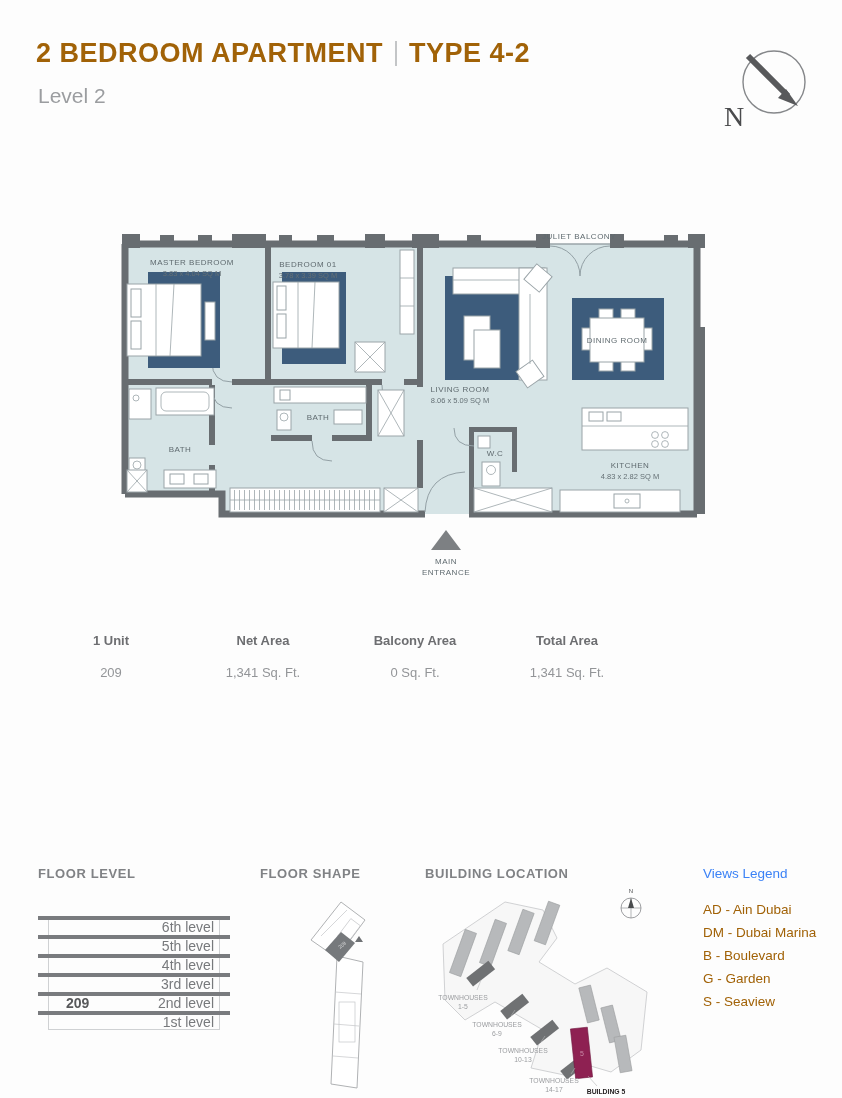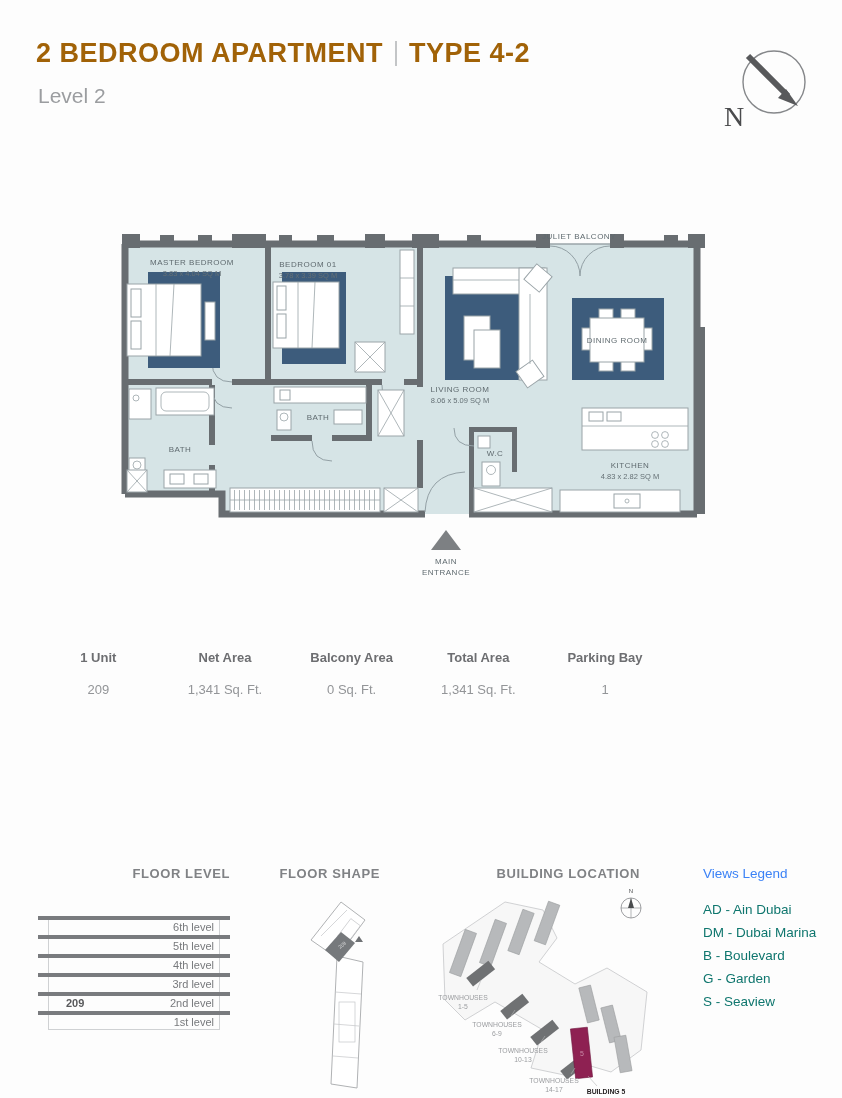--- a/index.html
+++ b/index.html
@@ -15,34 +15,34 @@
   .plan{position:absolute;left:112px;top:232px;}
   .wall{fill:#686d71;}
   .fxt{fill:#ffffff;stroke:#9aa4a8;stroke-width:1;}
   .fxl{stroke:#9aa4a8;stroke-width:.8;fill:none;}
   .rug{fill:#3d5c7c;}
   .arc{stroke:#93a0a5;stroke-width:1;fill:none;}
   .plan-label{fill:#5f6a6f;font-size:8px;letter-spacing:.5px;text-anchor:middle;}
   .plan-dims{fill:#657075;font-size:7.5px;text-anchor:middle;}
 
   
-  .unit-table{position:absolute;left:35px;top:650px;width:760px;display:grid;grid-template-columns:repeat(6,1fr);}
+  .unit-table{position:absolute;left:35px;top:633px;width:760px;display:grid;grid-template-columns:repeat(5,1fr);}
   .unit-col{text-align:center;}
   .unit-col .hdr{font-size:13px;font-weight:bold;color:#6d6e71;}
   .unit-col .val{font-size:13px;color:#939598;margin-top:17px;}
 
   
-  .sec-title{position:absolute;font-size:13px;font-weight:bold;color:#808285;letter-spacing:.6px;text-align:right;}
+  .sec-title{position:absolute;font-size:13px;font-weight:bold;color:#808285;letter-spacing:.6px;text-align:left;}
   .legend-title{position:absolute;left:703px;top:866px;font-size:13.5px;color:#3b82f6;}
-  .legend-items{position:absolute;left:703px;top:898px;font-size:13.5px;color:#0f766e;line-height:23px;}
+  .legend-items{position:absolute;left:703px;top:898px;font-size:13.5px;color:#a16207;line-height:23px;}
 
   .fl-wrap{position:absolute;left:38px;top:916px;width:192px;}
   .fl-inner{position:absolute;left:10px;right:10px;top:2px;bottom:0;border-left:1px solid #cfd1d3;border-right:1px solid #cfd1d3;border-bottom:1px solid #cfd1d3;}
   .fl-bar{position:relative;height:4px;background:#797b7e;}
-  .fl-row{position:relative;height:15px;font-size:11px;color:#77797c;text-align:right;padding-right:16px;box-sizing:border-box;line-height:15px;}
+  .fl-row{position:relative;height:15px;font-size:14px;color:#77797c;text-align:right;padding-right:16px;box-sizing:border-box;line-height:15px;}
   .fl-unit{position:absolute;left:28px;top:0;font-weight:bold;color:#58595b;}
 
   .shape-svg{position:absolute;left:295px;top:892px;}
   .loc-svg{position:absolute;left:425px;top:882px;}
   .site-label{fill:#9b9da0;font-size:6.8px;text-anchor:middle;}
   .site-label-b{fill:#231f20;font-size:6.8px;font-weight:bold;text-anchor:middle;}
 </style>
 </head>
 <body>
 
@@ -276,24 +276,20 @@
       <div class="val">1,341 Sq. Ft.</div>
     </div>
     <div class="unit-col">
       <div class="hdr">Balcony Area</div>
       <div class="val">0 Sq. Ft.</div>
     </div>
     <div class="unit-col">
       <div class="hdr">Total Area</div>
       <div class="val">1,341 Sq. Ft.</div>
     </div>
-    <div class="unit-col">
-      <div class="hdr">Parking Bay</div>
-      <div class="val">1</div>
-    </div>
   </div>
 
   <div class="sec-title" style="left:38px;top:866px;width:192px;">FLOOR LEVEL</div>
   <div class="fl-wrap">
     <div class="fl-inner"></div>
     <div class="fl-bar"></div>
     <div class="fl-row">6th level</div>
     <div class="fl-bar"></div>
     <div class="fl-row">5th level</div>
     <div class="fl-bar"></div>

